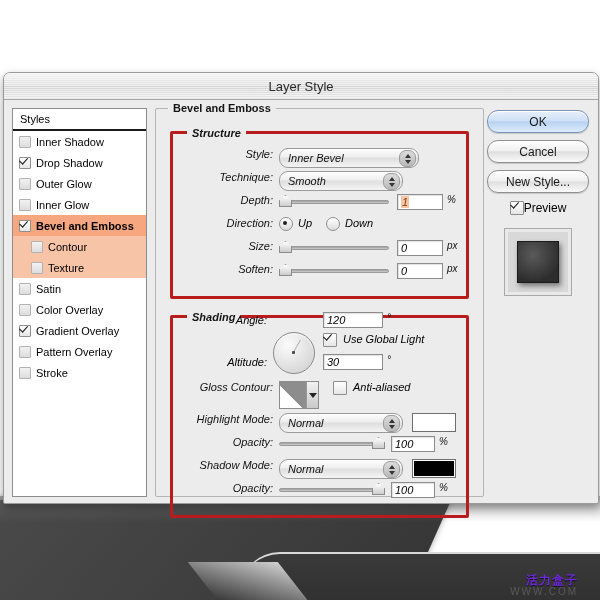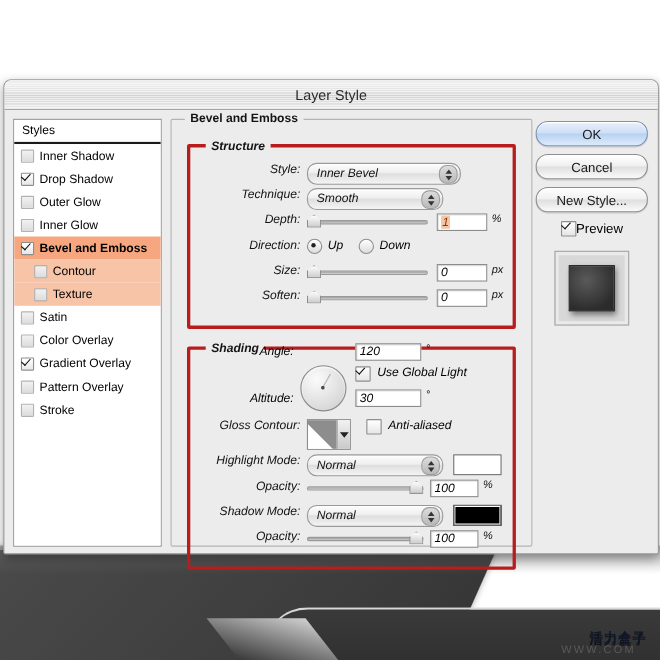--- a/index.html
+++ b/index.html
@@ -28,22 +28,22 @@
   .bg-shape-b::before{
     content:"";position:absolute;left:-28px;top:8px;width:90px;height:62px;
     background:linear-gradient(200deg,#cfcfcf 0%,#7d7d7d 40%,#2f2f2f 80%);
     transform:skewX(38deg);
   }
   .bg-soft{
     position:absolute;left:0;top:496px;width:600px;height:26px;
     background:linear-gradient(180deg,rgba(120,120,120,.55),rgba(255,255,255,0));
   }
   .watermark{
-    position:absolute;right:12px;top:572px;
-    font-size:12px;font-weight:bold;color:#0f172a;letter-spacing:1px;
+    position:absolute;right:22px;top:572px;
+    font-size:12px;font-weight:bold;color:#6d28d9;letter-spacing:1px;
     text-shadow:0 1px 0 rgba(0,0,0,.6);
   }
   .watermark-sub{
     position:absolute;right:22px;top:586px;
     font-size:10px;color:#5a5a5a;letter-spacing:2px;
   }
 
   
   #dialog{
     position:absolute;left:3px;top:72px;width:594px;height:430px;

